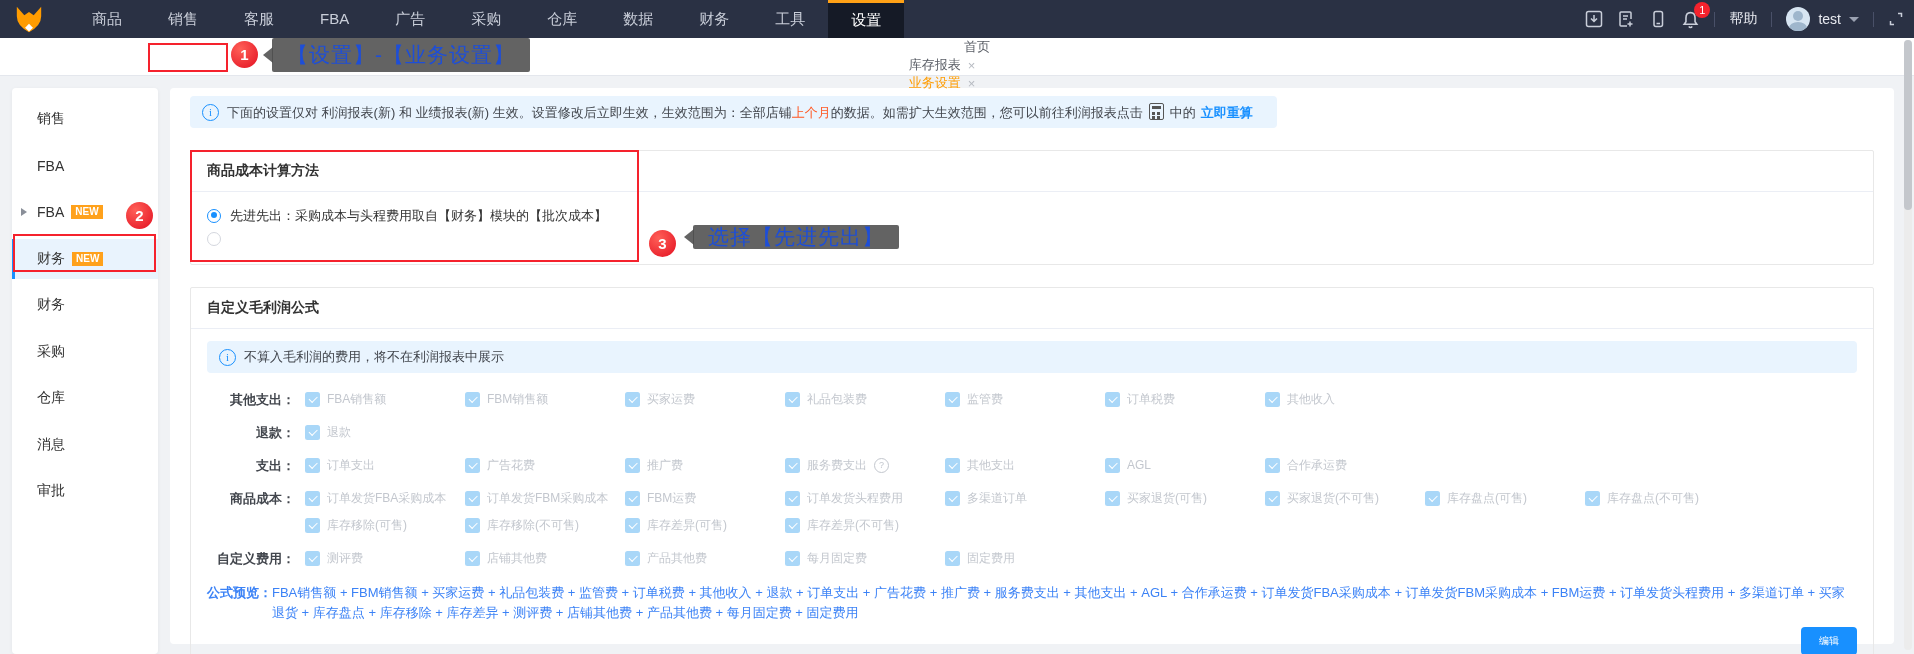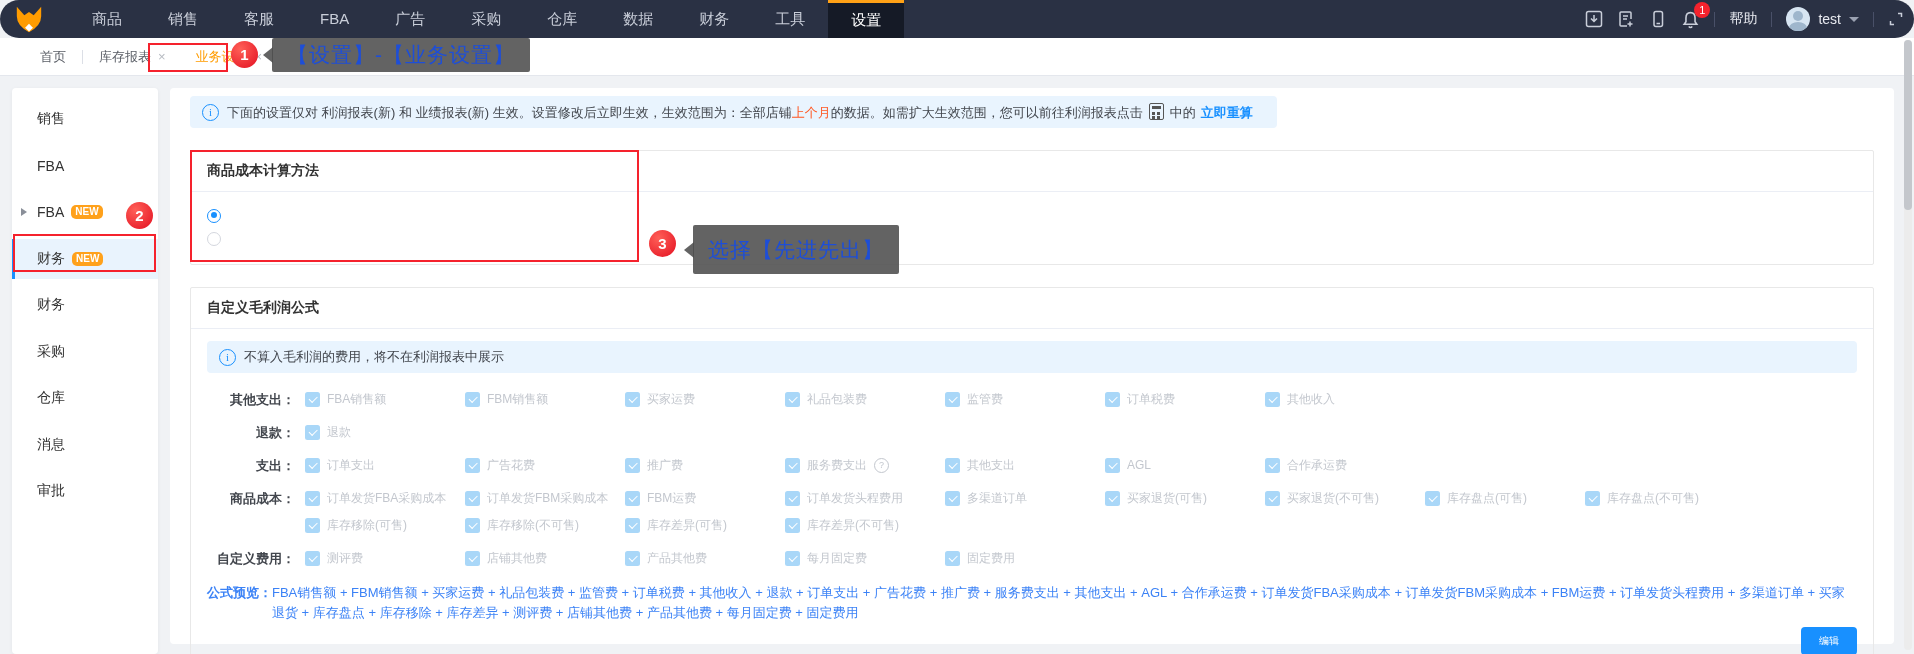--- a/index.html
+++ b/index.html
@@ -3,51 +3,51 @@
 <meta charset="utf-8">
 <style>
   html,body{margin:0;padding:0;}
   body{
     width:1914px;height:654px;position:relative;overflow:hidden;
     background:#f0f2f5;
     font-family:"Liberation Sans","DejaVu Sans",sans-serif;
     -webkit-font-smoothing:antialiased;
   }
   
-  .topnav{position:absolute;top:0;left:0;width:1914px;height:38px;background:#2a3144;display:flex;align-items:center;z-index:10;border-radius:19px;}
+  .topnav{position:absolute;top:0;left:0;width:1914px;height:38px;background:#2a3144;display:flex;align-items:center;z-index:10;}
   .logo{width:32px;height:30px;margin-left:13px;flex:none;}
   .nav-items{display:flex;margin-left:24px;height:38px;align-items:stretch;}
   .nav-item{color:#c9ced9;font-size:15px;padding:0 23px;line-height:38px;cursor:pointer;box-sizing:border-box;white-space:nowrap;}
   .nav-item.active{background:#151a26;color:#fff;border-top:3px solid #ffa116;line-height:33px;}
   .nav-right{position:absolute;right:10px;top:0;height:38px;display:flex;align-items:center;gap:14px;}
   .icon-btn{display:flex;align-items:center;cursor:pointer;}
   .nav-divider{width:1px;height:15px;background:#495068;}
   .help-link{color:#e8eaf0;font-size:14px;cursor:pointer;}
   .bell-wrap{position:relative;}
   .badge{position:absolute;top:-8px;right:-10px;background:#f5222d;color:#fff;border-radius:9px;min-width:16px;height:16px;font-size:11px;line-height:16px;text-align:center;padding:0 2px;box-sizing:border-box;}
   .avatar{width:24px;height:24px;border-radius:50%;background:#d7e5f2;overflow:hidden;position:relative;flex:none;cursor:pointer;}
   .avatar i{position:absolute;left:7px;top:4px;width:10px;height:10px;border-radius:50%;background:#9fb6cc;}
   .avatar u{position:absolute;left:3px;top:15px;width:18px;height:12px;border-radius:50% 50% 0 0;background:#9fb6cc;}
   .username{color:#e8eaf0;font-size:14px;margin-left:-6px;cursor:pointer;}
   .caret{width:0;height:0;border-left:5px solid transparent;border-right:5px solid transparent;border-top:5px solid #9aa1b1;margin-left:-6px;}
   
-  .tabbar{position:absolute;top:38px;left:0;width:1914px;height:38px;background:#fff;border-bottom:1px solid #e4e7ed;display:flex;align-items:center;font-size:13px;color:#5a5e66;box-sizing:border-box;z-index:5;}
+  .tabbar{position:absolute;top:38px;left:0;width:1914px;height:38px;background:#fff;border-bottom:1px solid #e4e7ed;display:flex;align-items:center;font-size:13px;color:#5a5e66;box-sizing:border-box;z-index:5;flex-direction:column;}
   .tab-home{margin-left:40px;cursor:pointer;}
   .tab-sep{width:1px;height:14px;background:#dcdfe6;margin:0 16px;}
   .tab{display:flex;align-items:center;gap:7px;margin-right:30px;cursor:pointer;white-space:nowrap;}
   .tab .x{color:#b6bac1;font-size:13px;line-height:1;}
   .tab.active{color:#ff9c00;}
   
   .sidebar{position:absolute;left:12px;top:88px;width:146px;height:566px;background:#fff;border-radius:4px;box-shadow:0 1px 4px rgba(0,0,0,.05);z-index:3;}
   .side-list{list-style:none;margin:0;padding:8px 0;}
   .side-li{height:46.5px;display:flex;align-items:center;}
   .side-item{position:relative;height:40px;width:100%;display:flex;align-items:center;padding-left:25px;font-size:14px;color:#333;cursor:pointer;box-sizing:border-box;}
   .side-item.active{background:#e9f3fd;border-left:3px solid #1890ff;padding-left:22px;}
   .expand-arrow{position:absolute;left:9px;width:0;height:0;border-left:6px solid #8a8f99;border-top:4px solid transparent;border-bottom:4px solid transparent;}
-  .new-badge{margin-left:7px;background:#ffa11b;color:#fff;font-size:10px;font-weight:bold;padding:2px 4px;border-radius:5px;line-height:1;}
+  .new-badge{margin-left:7px;background:#ffa11b;color:#fff;font-size:10px;font-weight:bold;padding:2px 4px;border-radius:0;line-height:1;}
   
   .main-card{position:absolute;left:170px;top:88px;width:1724px;height:556px;background:#fff;border-radius:4px;padding:8px 20px;box-sizing:border-box;z-index:2;}
   .alert{background:#e9f4fe;border-radius:4px;display:flex;align-items:center;gap:8px;padding:0 24px 0 12px;height:32px;font-size:13px;color:#42464d;width:fit-content;white-space:nowrap;}
   .alert.full{width:100%;box-sizing:border-box;}
   .info-icon{width:15px;height:15px;border:1.3px solid #1890ff;border-radius:50%;color:#1890ff;font-size:11px;font-style:normal;display:flex;align-items:center;justify-content:center;flex:none;font-family:"Liberation Serif",serif;}
   .hl-red{color:#ff5722;}
   .blue-link{color:#1890ff;font-weight:bold;margin-left:5px;cursor:pointer;}
   .calc-icon{display:inline-block;width:13px;height:15px;border:1.2px solid #555;border-radius:2px;position:relative;margin:0 6px;vertical-align:-3px;}
   .calc-icon::before{content:'';position:absolute;left:2px;right:2px;top:2px;height:3px;background:#555;}
   .calc-icon::after{content:'';position:absolute;left:2px;top:8px;width:3px;height:3px;background:#555;box-shadow:5px 0 0 #555,0 4px 0 #555,5px 4px 0 #555;}
@@ -79,21 +79,21 @@
   #frame-tab{left:148px;top:43px;width:80px;height:29px;}
   #frame-side{left:13px;top:234px;width:143px;height:38px;}
   #frame-section{left:190px;top:150px;width:449px;height:112px;}
   .step-circle{position:absolute;width:27px;height:27px;border-radius:50%;background:radial-gradient(circle at 35% 30%,#ff5f57,#e31021);color:#fff;font-size:15px;font-weight:bold;display:flex;align-items:center;justify-content:center;z-index:45;}
   #step1{left:231px;top:41px;}
   #step2{left:126px;top:202px;}
   #step3{left:649px;top:230px;}
   .anno-tip{position:absolute;background:rgba(77,77,77,.88);color:#1d4ed8;font-size:21px;padding:0 15px;z-index:44;display:flex;align-items:center;border-radius:2px;white-space:nowrap;letter-spacing:1px;}
   .anno-tip::before{content:'';position:absolute;left:-9px;top:50%;transform:translateY(-50%);border-right:10px solid rgba(77,77,77,.88);border-top:8px solid transparent;border-bottom:8px solid transparent;}
   #tip1{left:272px;top:38px;height:34px;}
-  #tip3{left:693px;top:225px;height:49px;}
+  #tip3{left:693px;top:225px;height:24px;}
   
   .scrollbar{position:absolute;right:2px;top:40px;width:8px;height:610px;background:#ececec;border-radius:4px;z-index:8;}
   .scroll-thumb{position:absolute;top:0;left:0;width:8px;height:170px;background:#c4c7cc;border-radius:4px;}
 </style>
 </head>
 <body>
 
 <header class="topnav">
   <svg class="logo" viewBox="0 0 32 32">
     <path d="M3 3 L11 12 L16 8.5 L21 12 L29 3 L29 13 Q29 23 16 30 Q3 23 3 13 Z" fill="#ff9c00"></path>
@@ -231,20 +231,21 @@
     <span>
       <span>下面的设置仅对 利润报表(新) 和 业绩报表(新) 生效。设置修改后立即生效，生效范围为：全部店铺</span><span class="hl-red">上个月</span><span>的数据。如需扩大生效范围，您可以前往利润报表点击</span><span class="calc-icon"></span><span>中的</span><span class="blue-link">立即重算</span>
     </span>
   </div>
 
   <section class="section">
     <div class="section-header">商品成本计算方法</div>
     <div class="section-body" id="radio-body">
         <div class="radio-row">
           <span class="radio on"></span>
+          <span>先进先出：采购成本与头程费用取自【财务】模块的【批次成本】</span>
         </div>
         <div class="radio-row">
           <span class="radio off"></span>
         </div>
       </div>
   </section>
 
   <section class="section">
     <div class="section-header">自定义毛利润公式</div>
     <div class="section-body">

